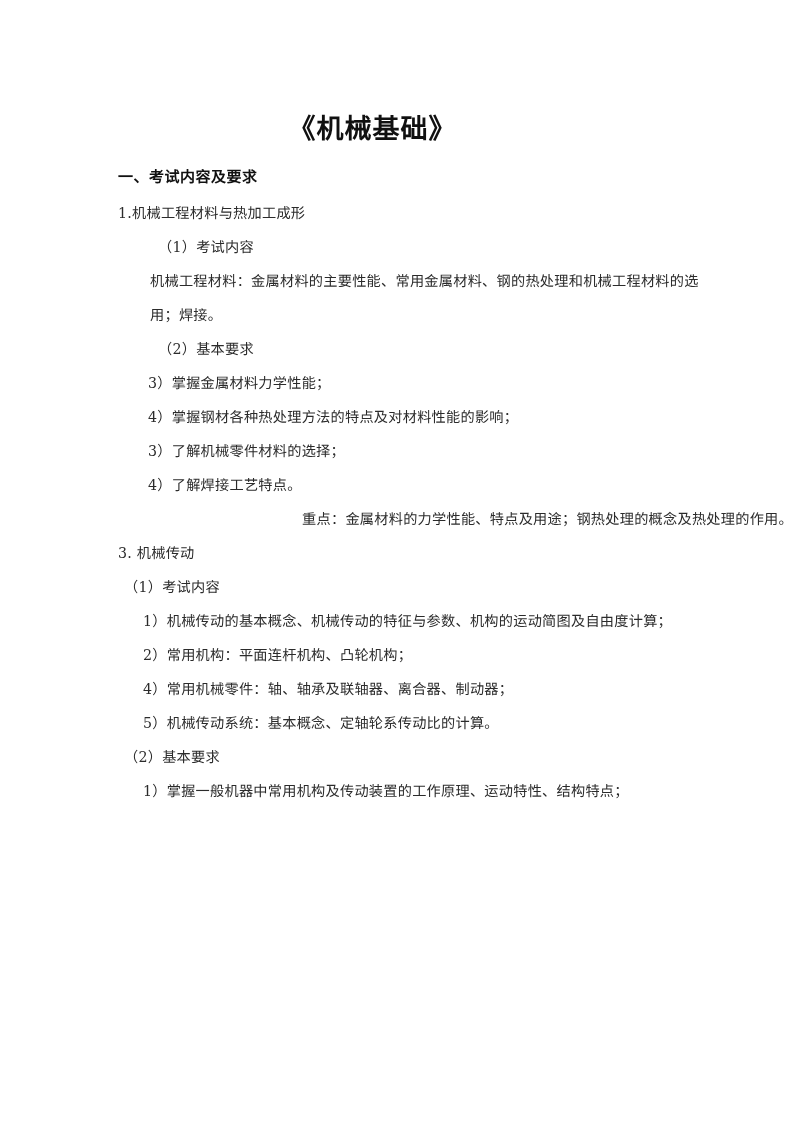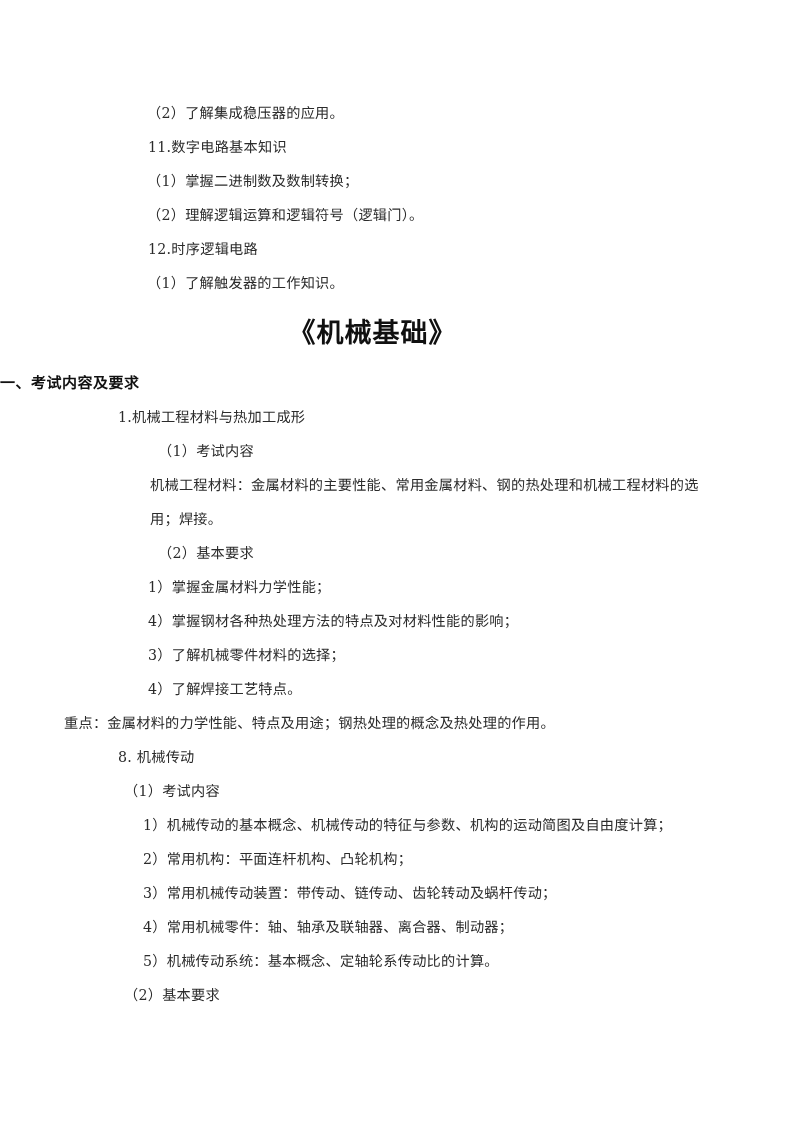--- a/index.html
+++ b/index.html
@@ -32,21 +32,21 @@
     color: #2b2b2b;
     letter-spacing: 0.25px;
     white-space: pre-wrap;
     margin: 0;
   }
   
   .lv-num      { padding-left: 148px; }   
   .lv-paren    { padding-left: 147px; }   
   .lv-sec      { padding-left: 118px; }   
   .lv-sub      { padding-left: 158px; }   
-  .lv-text     { padding-left: 64px; }   
+  .lv-text     { padding-left: 110px; text-align: right; }   
   .lv-item     { padding-left: 148px; }   
   .lv-sub2     { padding-left: 124px; }   
   .lv-item2    { padding-left: 143px; }   
 
   .wrapbody {
     padding-left: 150px;
     padding-right: 68px;
     text-indent: 0;
   }
 
@@ -56,25 +56,26 @@
     font-size: 27px;
     font-weight: bold;
     color: #101010;
     text-align: center;
     line-height: 42px;
     letter-spacing: 1px;
     margin: 0;
     padding: 0 116px 0 68px;
   }
   .section-head {
-    font-family: Liberation Sans, sans-serif;
+    font-family: Liberation Mono, monospace;
     font-size: 15px;
     font-weight: bold;
     color: #111111;
     line-height: 34px;
+    padding-left: 118px;
     letter-spacing: 0.5px;
     margin: 0;
   }
   .spacer-sm { height: 12px; }
   .spacer-md { height: 20px; }
 
   
   #watermark {
     position: absolute;
     left: 560px;
@@ -98,56 +99,48 @@
 </head>
 <body>
 
 <div id="page">
 
   <div id="doc-body">
 
     <div class="spacer-md"></div>
     <div style="height:76px"></div>
 
-    <div>
-      <p class="p lv-paren">（2）了解集成稳压器的应用。</p>
-      <p class="p lv-num">11.数字电路基本知识</p>
-      <p class="p lv-paren">（1）掌握二进制数及数制转换；</p>
-      <p class="p lv-paren">（2）理解逻辑运算和逻辑符号（逻辑门）。</p>
-      <p class="p lv-num">12.时序逻辑电路</p>
-      <p class="p lv-paren">（1）了解触发器的工作知识。</p>
-    </div>
 
     <div class="spacer-sm"></div>
     <h1 class="doc-title">《机械基础》</h1>
     <div class="spacer-sm"></div>
 
     <h2 class="section-head">一、考试内容及要求</h2>
 
     <div>
       <p class="p lv-sec">1.机械工程材料与热加工成形</p>
       <p class="p lv-sub">（1）考试内容</p>
       <p class="p wrapbody">机械工程材料：金属材料的主要性能、常用金属材料、钢的热处理和机械工程材料的选用；焊接。</p>
       <p class="p lv-sub">（2）基本要求</p>
-      <p class="p lv-item">1）掌握金属材料力学性能；</p>
+      <p class="p lv-item">3）掌握金属材料力学性能；</p>
       <p class="p lv-item">4）掌握钢材各种热处理方法的特点及对材料性能的影响；</p>
       <p class="p lv-item">3）了解机械零件材料的选择；</p>
       <p class="p lv-item">4）了解焊接工艺特点。</p>
       <p class="p lv-text">重点：金属材料的力学性能、特点及用途；钢热处理的概念及热处理的作用。</p>
     </div>
 
     <div>
-      <p class="p lv-sec">8. 机械传动</p>
+      <p class="p lv-sec">3. 机械传动</p>
       <p class="p lv-sub2">（1）考试内容</p>
       <p class="p lv-item2">1）机械传动的基本概念、机械传动的特征与参数、机构的运动简图及自由度计算；</p>
       <p class="p lv-item2">2）常用机构：平面连杆机构、凸轮机构；</p>
-      <p class="p lv-item2">3）常用机械传动装置：带传动、链传动、齿轮转动及蜗杆传动；</p>
       <p class="p lv-item2">4）常用机械零件：轴、轴承及联轴器、离合器、制动器；</p>
       <p class="p lv-item2">5）机械传动系统：基本概念、定轴轮系传动比的计算。</p>
       <p class="p lv-sub2">（2）基本要求</p>
+      <p class="p lv-item2">1）掌握一般机器中常用机构及传动装置的工作原理、运动特性、结构特点；</p>
     </div>
 
   </div>
 
   <div id="watermark">
     <span class="wm-brand">头条</span>
     <span class="wm-at">@</span>
     <span class="wm-name">天津市专升本</span>
   </div>
 

